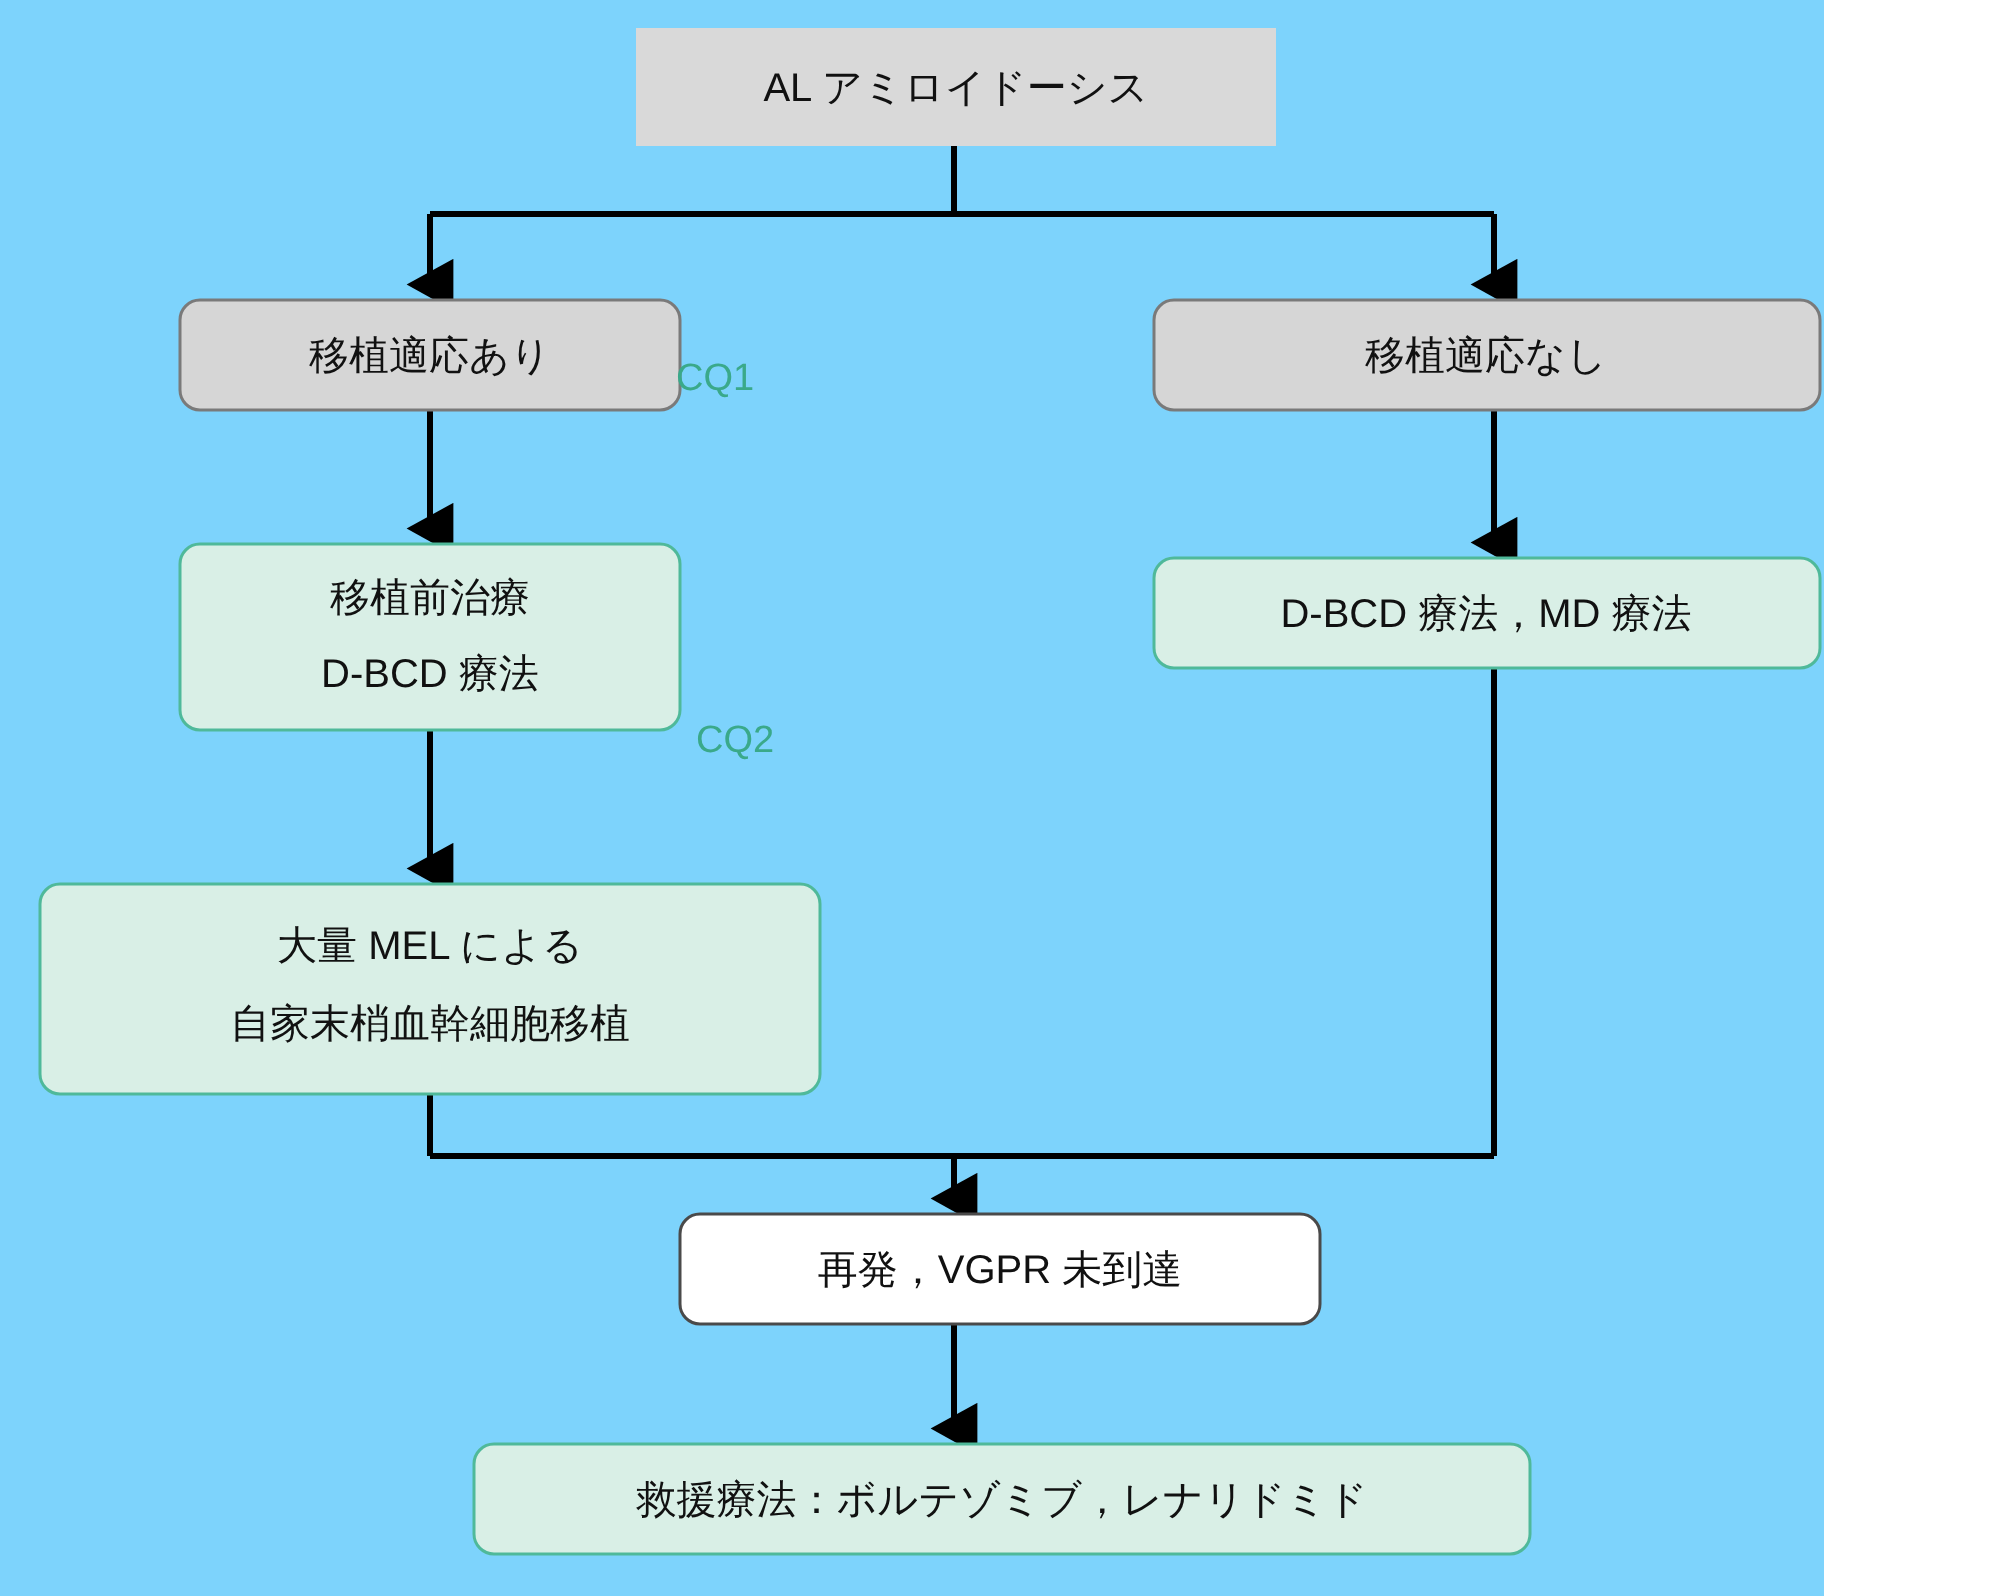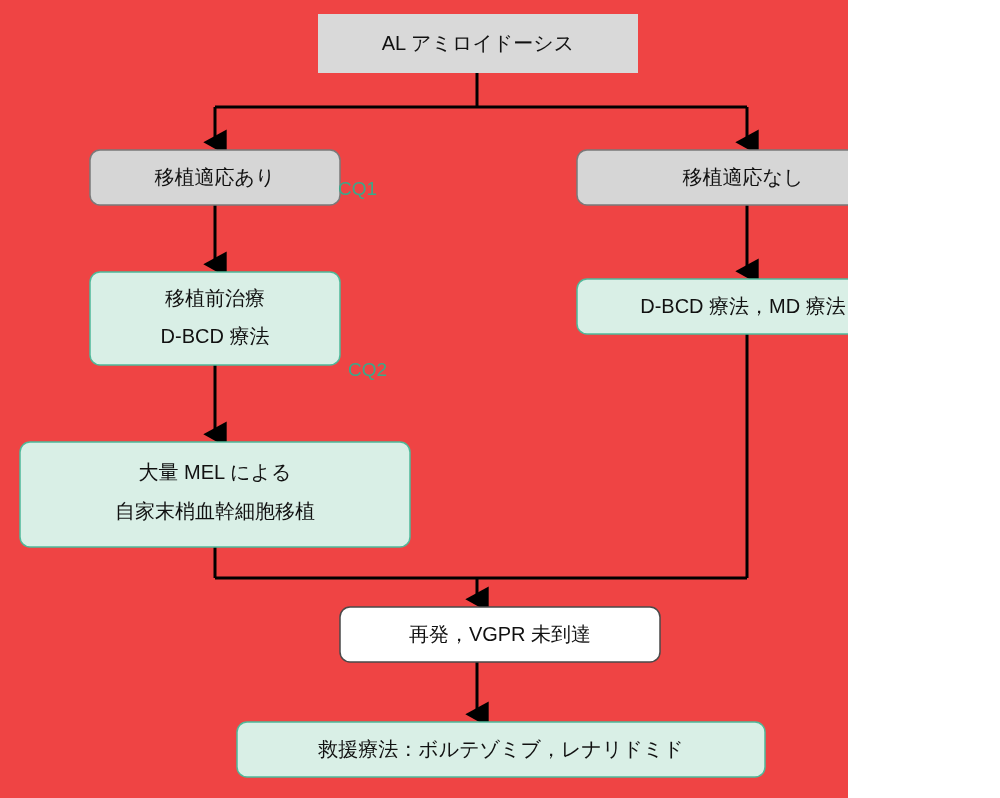--- a/index.html
+++ b/index.html
@@ -6,23 +6,23 @@
   html, body {
     margin: 0;
     padding: 0;
     background: #ffffff;
   }
   body {
     font-family: "Liberation Sans", "DejaVu Sans", sans-serif;
   }
   #chart-root {
     position: relative;
-    width: 848px;
+    width: 912px;
     height: 798px;
-    background: #ef4444;
+    background: #7dd3fc;
     overflow: hidden;
   }
   svg.flow {
     display: block;
     width: 1000px;
     height: 798px;
   }
   .node-label {
     font-family: "Liberation Sans", "DejaVu Sans", sans-serif;
     font-size: 20px;

